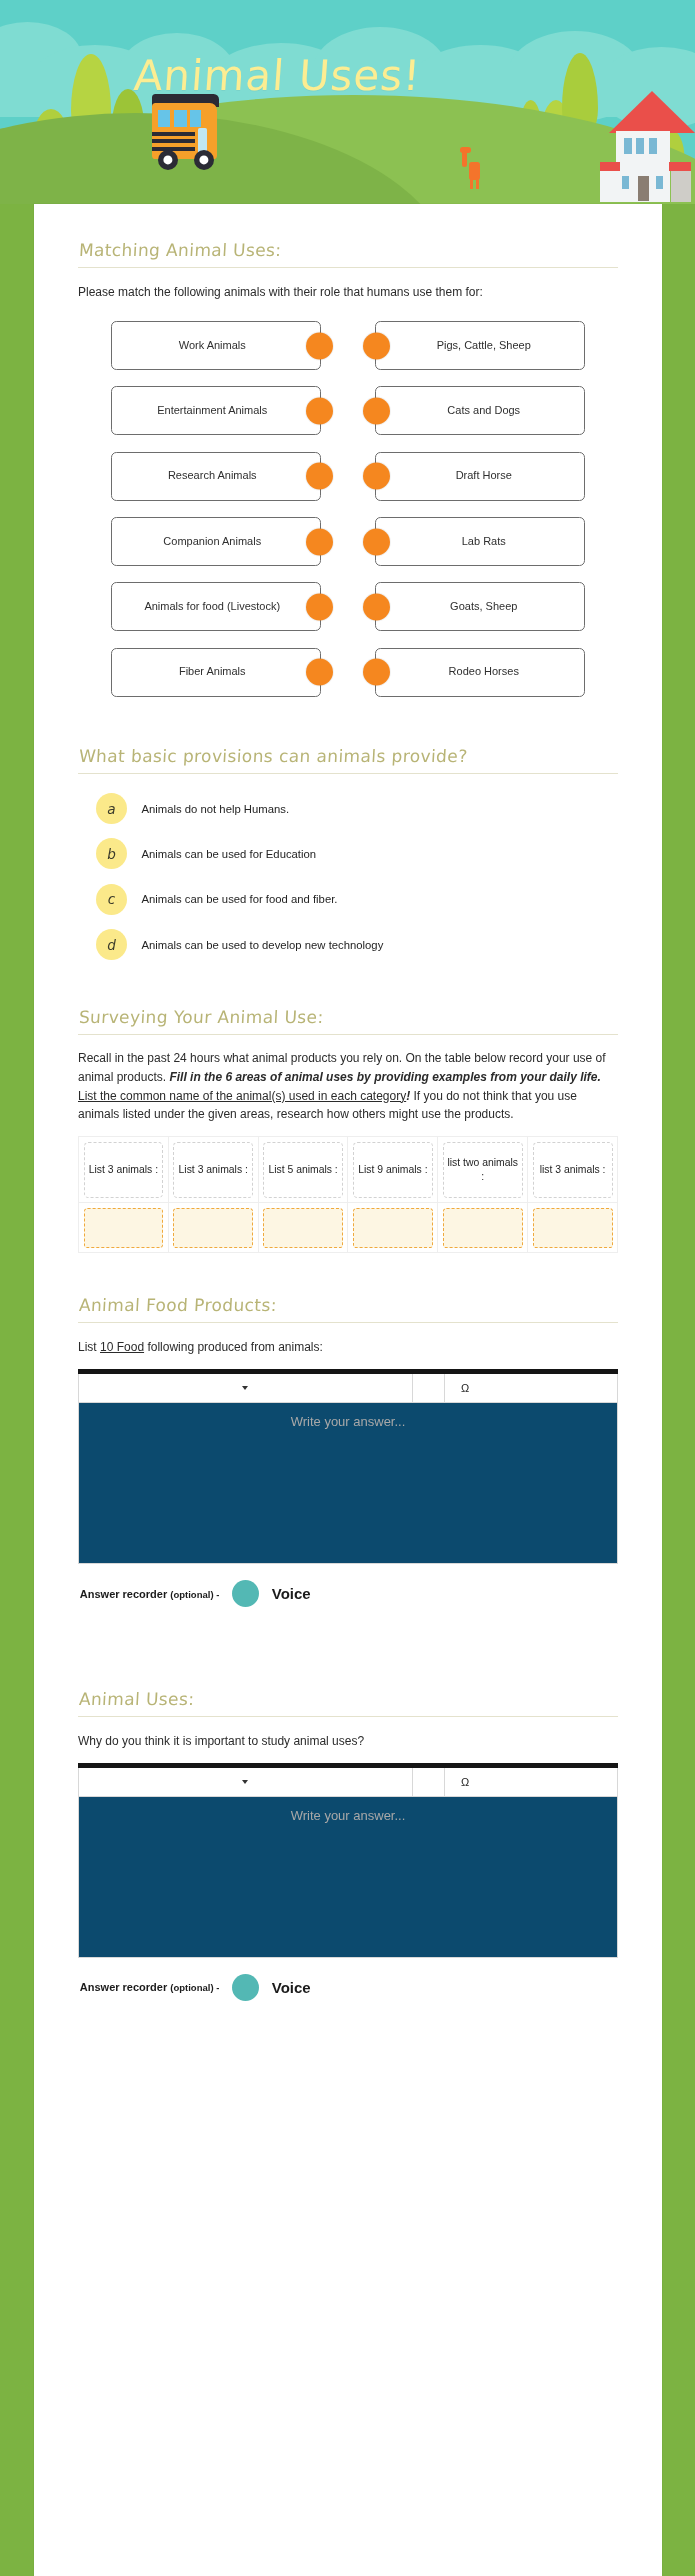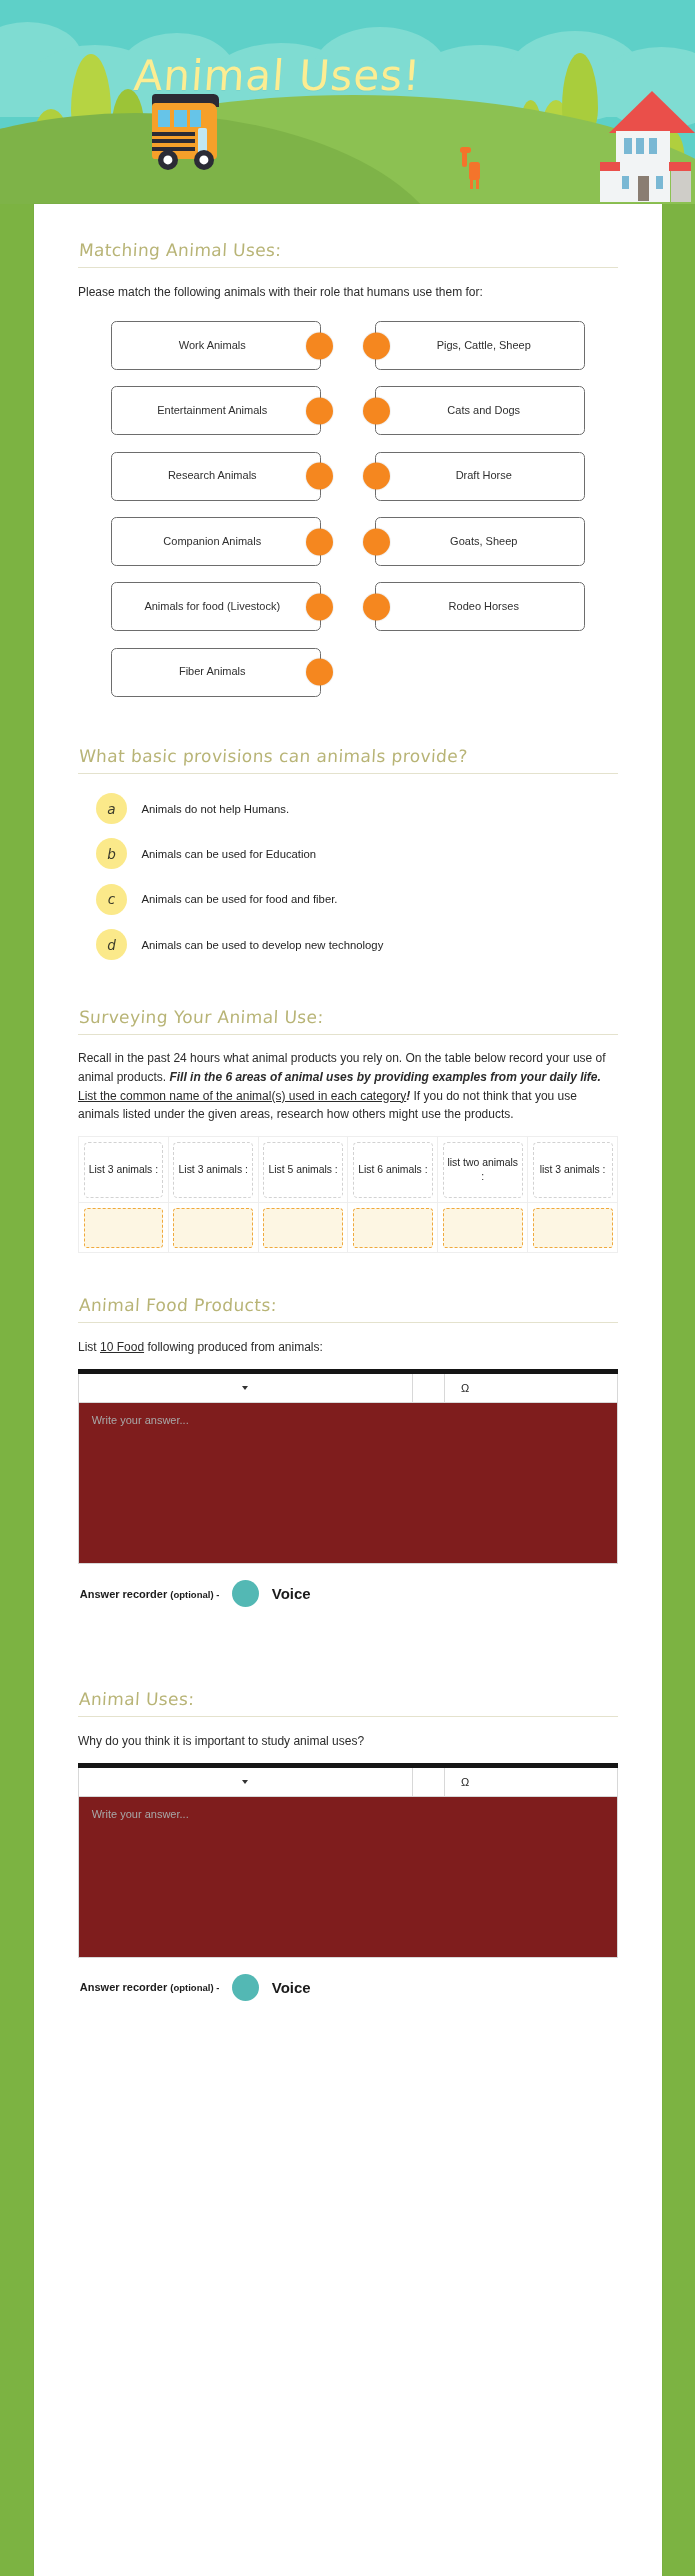--- a/index.html
+++ b/index.html
@@ -234,23 +234,24 @@
   .tb-cell:last-child { border-right: none; }
   .tb-wide { flex: 0 0 62%; }
   .tb-narrow { flex: 0 0 6%; }
   .tb-rest { flex: 1 1 auto; justify-content: flex-start; padding-left: 16.3px; }
   .caret { width:0;height:0;border-left:3.6px solid transparent;border-right:3.6px solid transparent;border-top:4.5px solid #333; }
   .editor-area {
     border: 0.9px solid #d8d8d8;
     border-top: none;
     min-height: 161px;
     padding: 11px 12.7px;
-    font-size: 11px;
+    font-size: 13px;
     color: #a8a8a8;
-    background: #7f1d1d;
+    background: #0c4a6e;
+    text-align: center;
   }
 
   .recorder-row {
     display:flex; align-items:center; gap: 12.7px;
     margin-top: 16.3px; padding-left: 1.8px;
   }
   .recorder-label { font-size: 11px; font-weight: 700; color:#1b1b1b; }
   .recorder-label .opt { font-size: 9.5px; font-weight:700; }
   .mic-dot { width: 27px; height: 27px; border-radius:50%; background:#53b8b4; flex:0 0 auto; }
   .voice-label { font-size: 15px; font-weight:700; color:#1b1b1b; }
@@ -399,20 +400,24 @@
           <div class="match-item">
             <span class="dot"></span>
             <span>Cats and Dogs</span>
           </div>
           <div class="match-item">
             <span class="dot"></span>
             <span>Draft Horse</span>
           </div>
           <div class="match-item">
             <span class="dot"></span>
+            <span>Lab Rats</span>
+          </div>
+          <div class="match-item">
+            <span class="dot"></span>
             <span>Goats, Sheep</span>
           </div>
           <div class="match-item">
             <span class="dot"></span>
             <span>Rodeo Horses</span>
           </div>
         </div>
       </div>
     </section>
 
@@ -448,21 +453,21 @@
           <td>
                   <div class="cell-dash tall">List 3 animals :</div>
                 </td>
           <td>
                   <div class="cell-dash tall">List 3 animals :</div>
                 </td>
           <td>
                   <div class="cell-dash tall">List 5 animals :</div>
                 </td>
           <td>
-                  <div class="cell-dash tall">List 6 animals :</div>
+                  <div class="cell-dash tall">List 9 animals :</div>
                 </td>
           <td>
                   <div class="cell-dash tall">list two animals :</div>
                 </td>
           <td>
                   <div class="cell-dash tall">list 3 animals :</div>
                 </td>
         </tr>
         <tr>
           <td>

